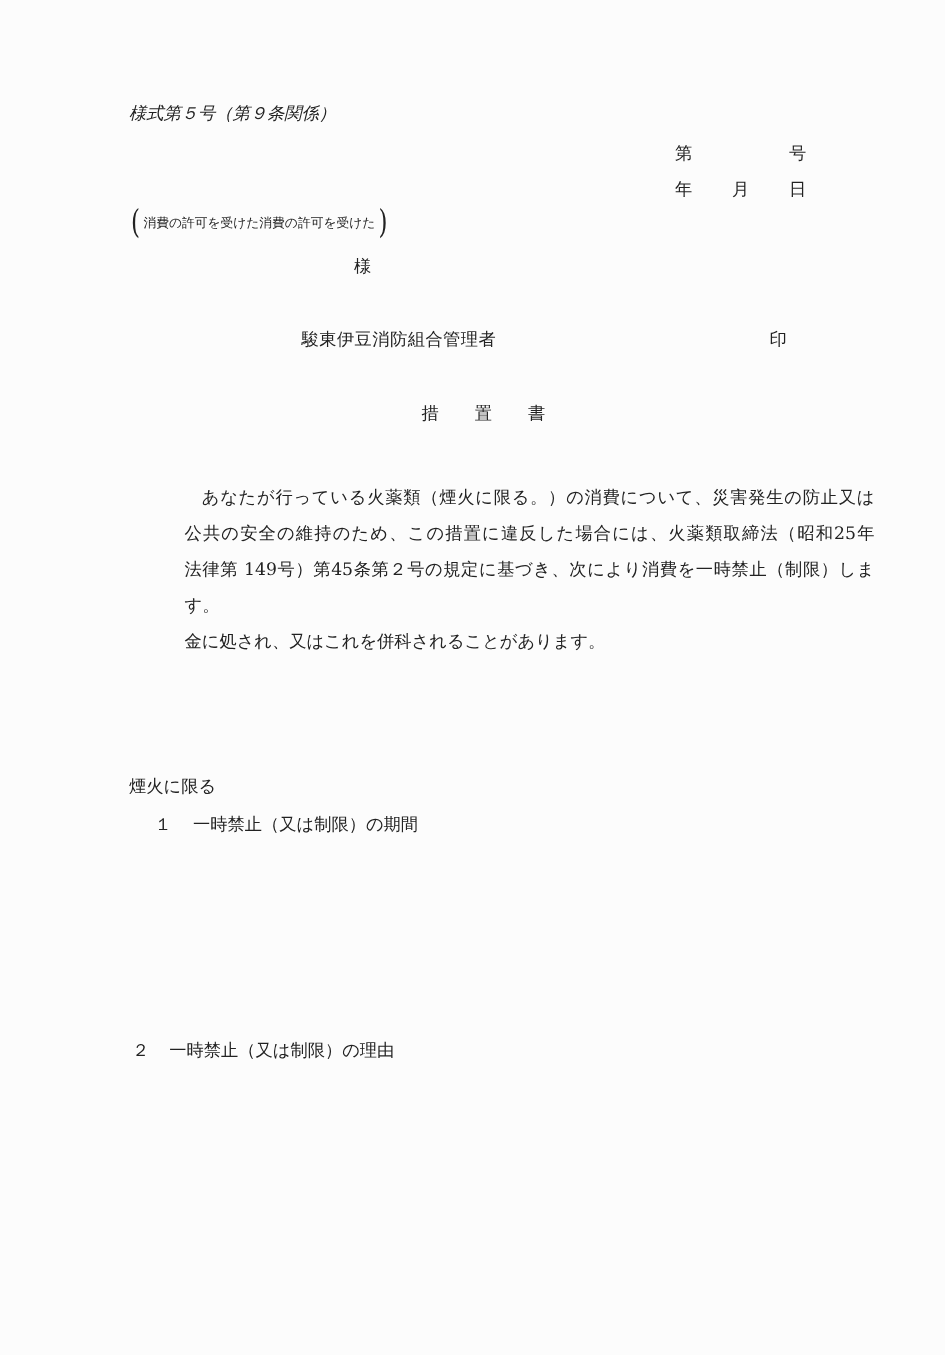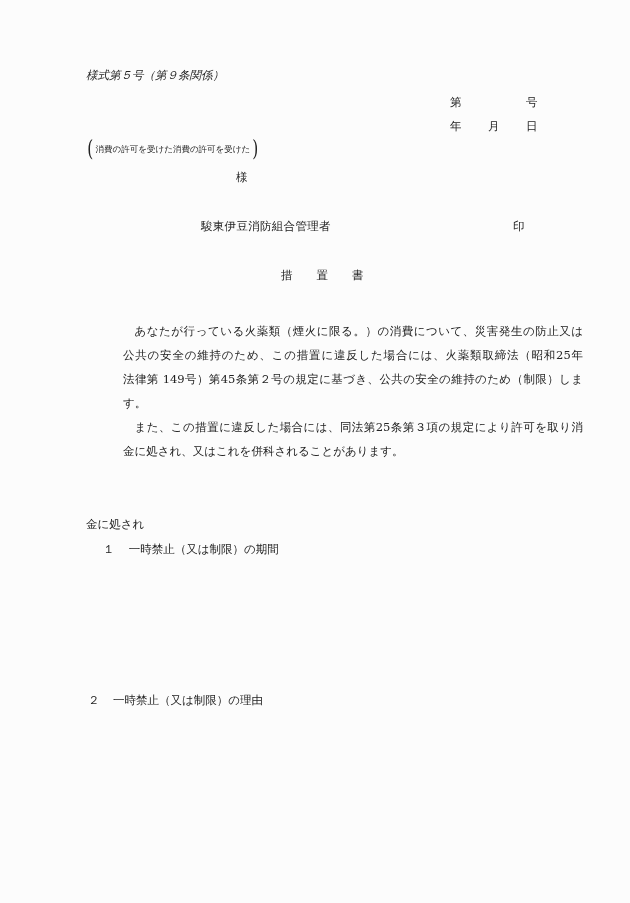--- a/index.html
+++ b/index.html
@@ -82,30 +82,29 @@
 
   <div class="abs issuer">駿東伊豆消防組合管理者</div>
   <div class="abs seal">印</div>
 
   <div class="abs doc-title">措置書</div>
 
   <div class="body">
     <div>
       <span class="line" style="padding-left:1em;">あなたが行っている火薬類（煙火に限る。）の消費について、災害発生の防止又は</span>
       <span class="line">公共の安全の維持のため、この措置に違反した場合には、火薬類取締法（昭和25年</span>
-      <span class="line">法律第 149号）第45条第２号の規定に基づき、公共の安全の維持のため（制限）しま</span>
+      <span class="line">法律第 149号）第45条第２号の規定に基づき、次により消費を一時禁止（制限）しま</span>
       <span class="line last">す。</span>
     </div>
     <div>
-      <span class="line" style="padding-left:1em;">また、この措置に違反した場合には、同法第25条第３項の規定により許可を取り消</span>
       <span class="line last">金に処され、又はこれを併科されることがあります。</span>
     </div>
   </div>
 
-  <div class="abs section-title">金に処され</div>
+  <div class="abs section-title">煙火に限る</div>
 
   <div class="abs item1">
     <span class="item-num">１</span>
     <span>一時禁止（又は制限）の期間</span>
   </div>
 
   <div class="abs item2">
     <span class="item-num">２</span>
     <span>一時禁止（又は制限）の理由</span>
   </div>

